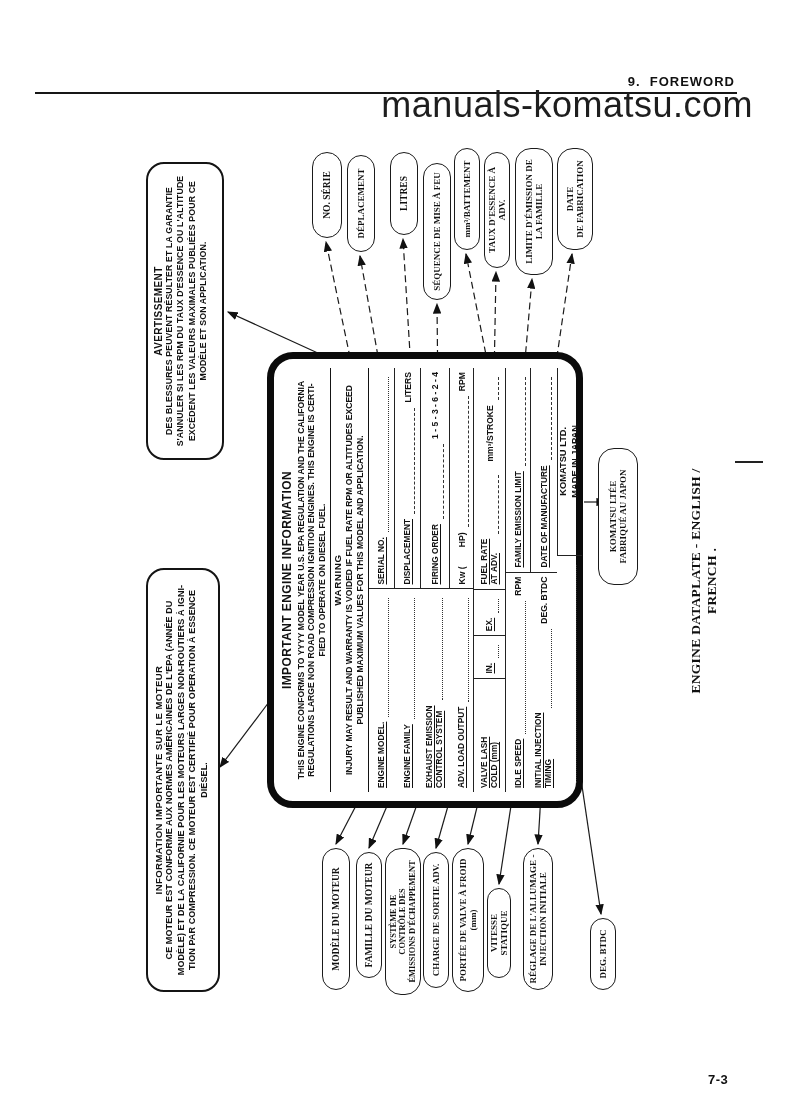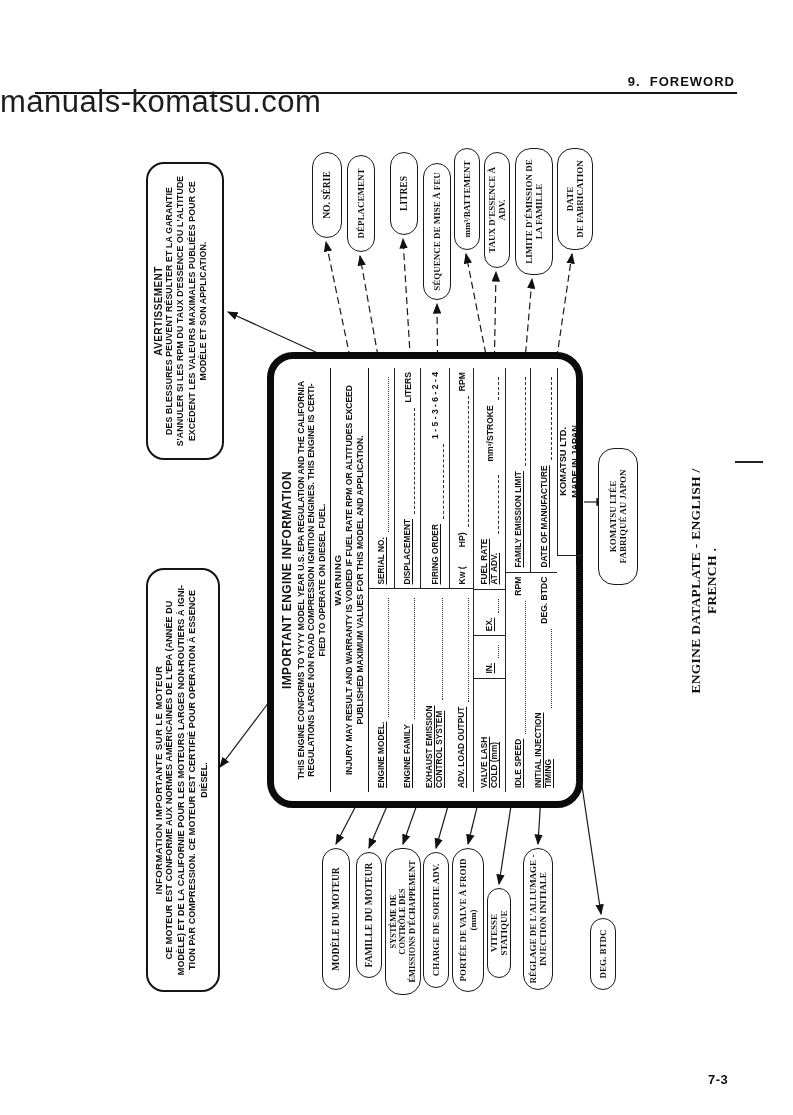--- a/index.html
+++ b/index.html
@@ -2,21 +2,21 @@
 <html><head>
 <meta charset="utf-8">
 <style>
   html,body{margin:0;padding:0;background:#e8e8e8;}
   .page{position:relative;width:793px;height:1115px;background:#ffffff;overflow:hidden;
         font-family:"Liberation Sans",sans-serif;color:#111;}
   
   .header-rule{position:absolute;left:35px;top:92px;width:702px;height:2px;background:#161616;}
   .page-header{position:absolute;top:74px;right:56px;font-size:13px;font-weight:bold;
                letter-spacing:1px;white-space:pre;border-bottom:2px solid #161616;padding:0 2px 3px 6px;}
-  .watermark{position:absolute;left:0;right:40px;top:84px;text-align:left;font-size:31px;
+  .watermark{position:absolute;left:0;right:40px;top:84px;text-align:right;font-size:36px;
              font-weight:500;color:#1e1e1e;letter-spacing:.5px;}
   .fold-mark{position:absolute;left:735px;top:461px;width:28px;height:2px;background:#222;}
   .page-number{position:absolute;left:708px;top:1072px;font-size:13px;font-weight:bold;letter-spacing:.5px;}
   
   .diagram{position:absolute;left:140px;top:1000px;width:860px;height:580px;
            transform:rotate(-90deg);transform-origin:0 0;}
   .arrows{position:absolute;left:0;top:0;width:860px;height:580px;}
   
   .bubble{position:absolute;border:1.5px solid #1a1a1a;border-radius:999px;background:#fff;
           display:flex;align-items:center;justify-content:center;text-align:center;

